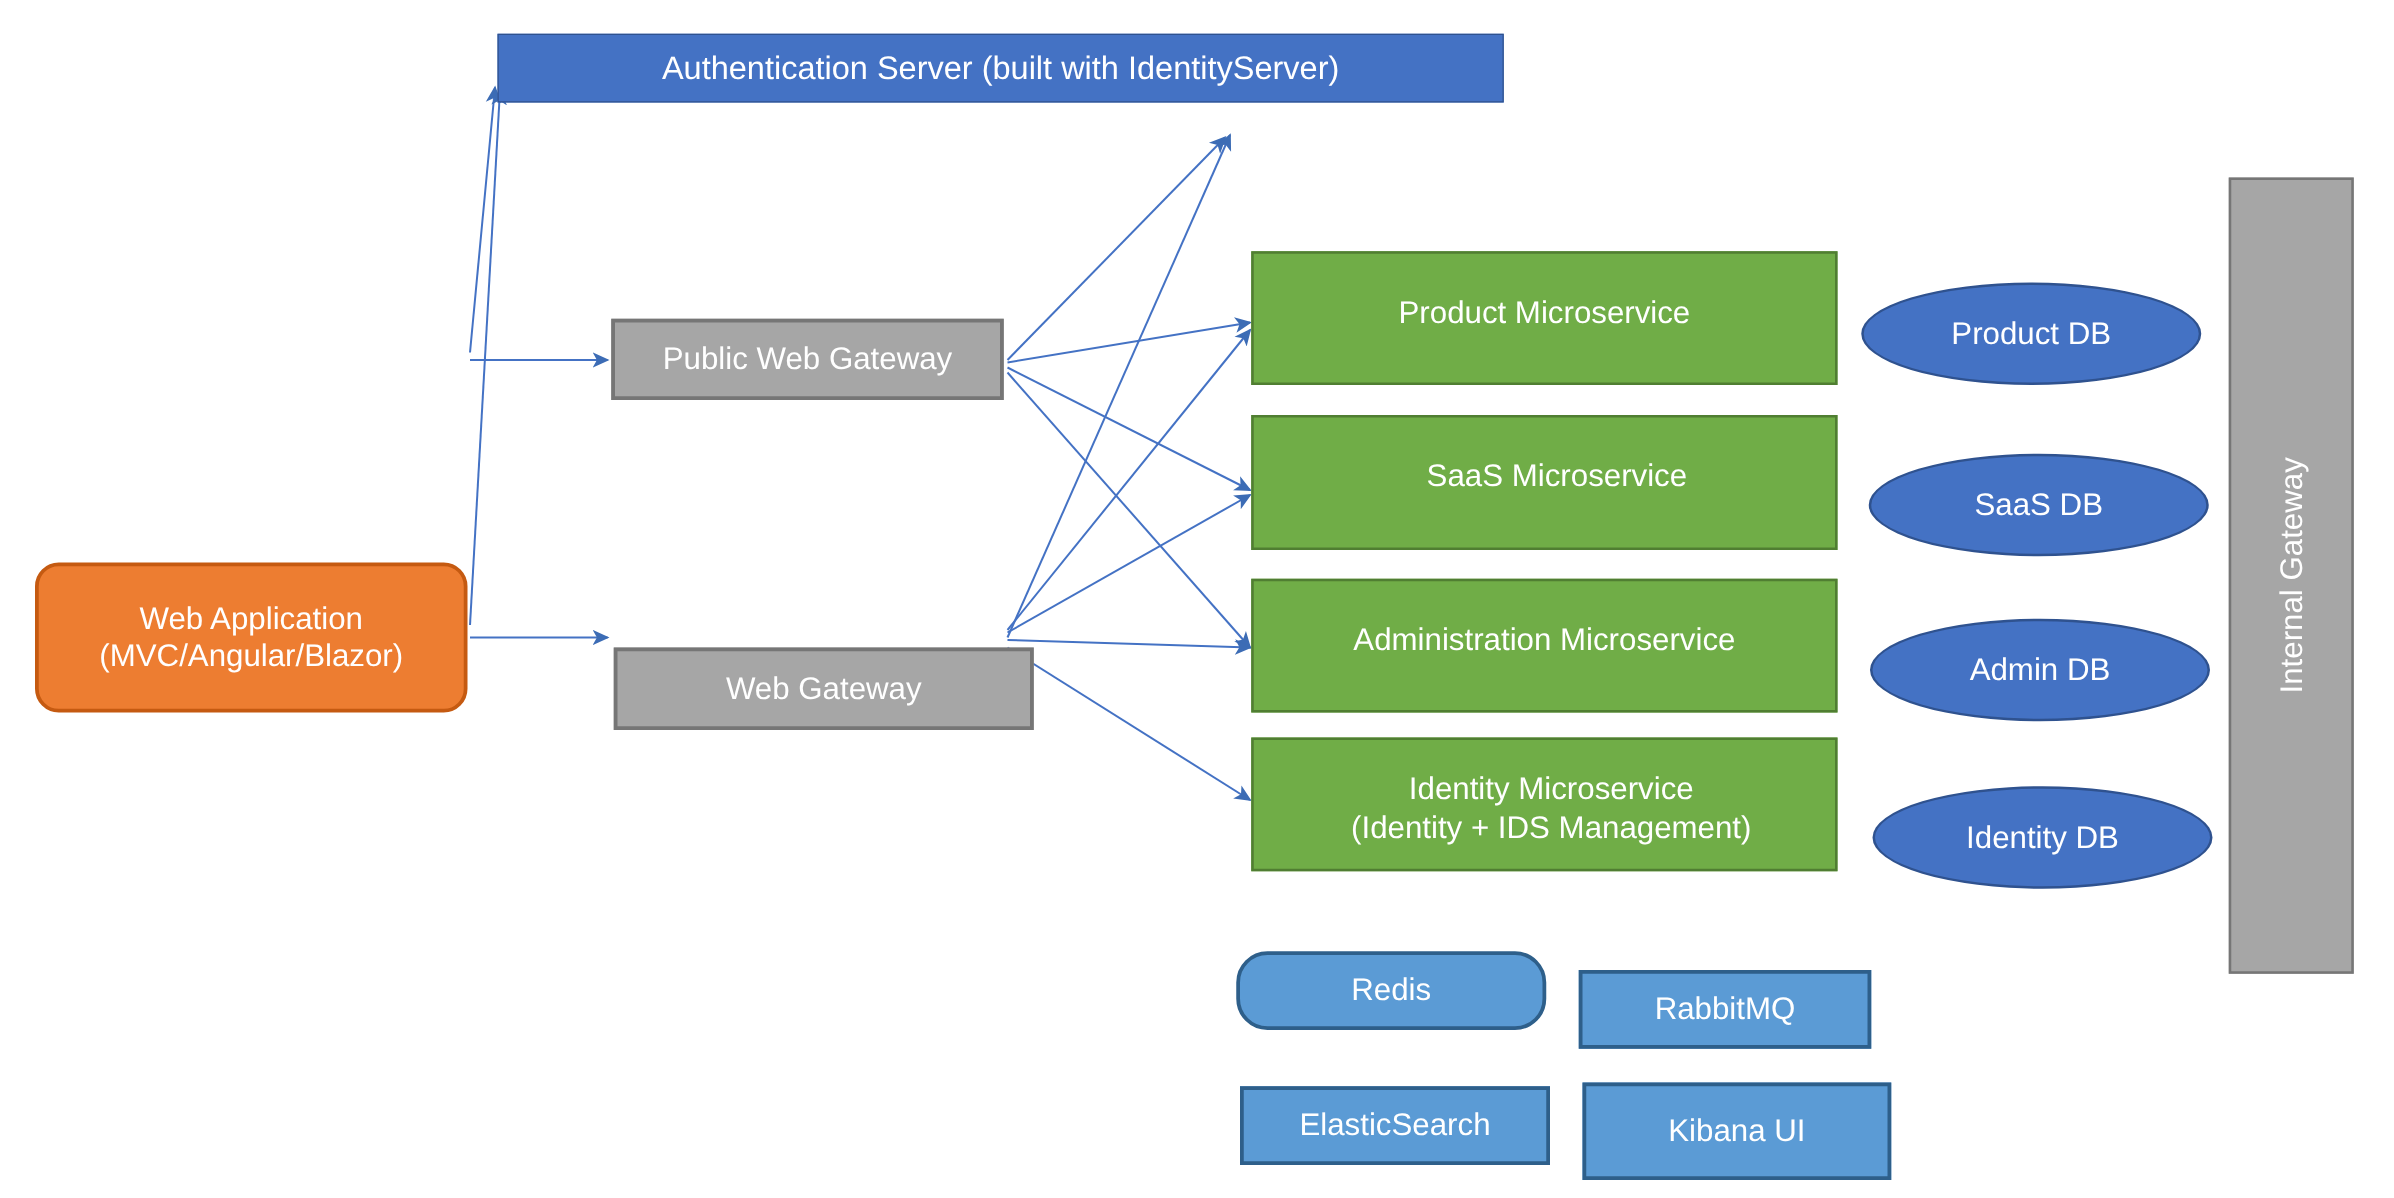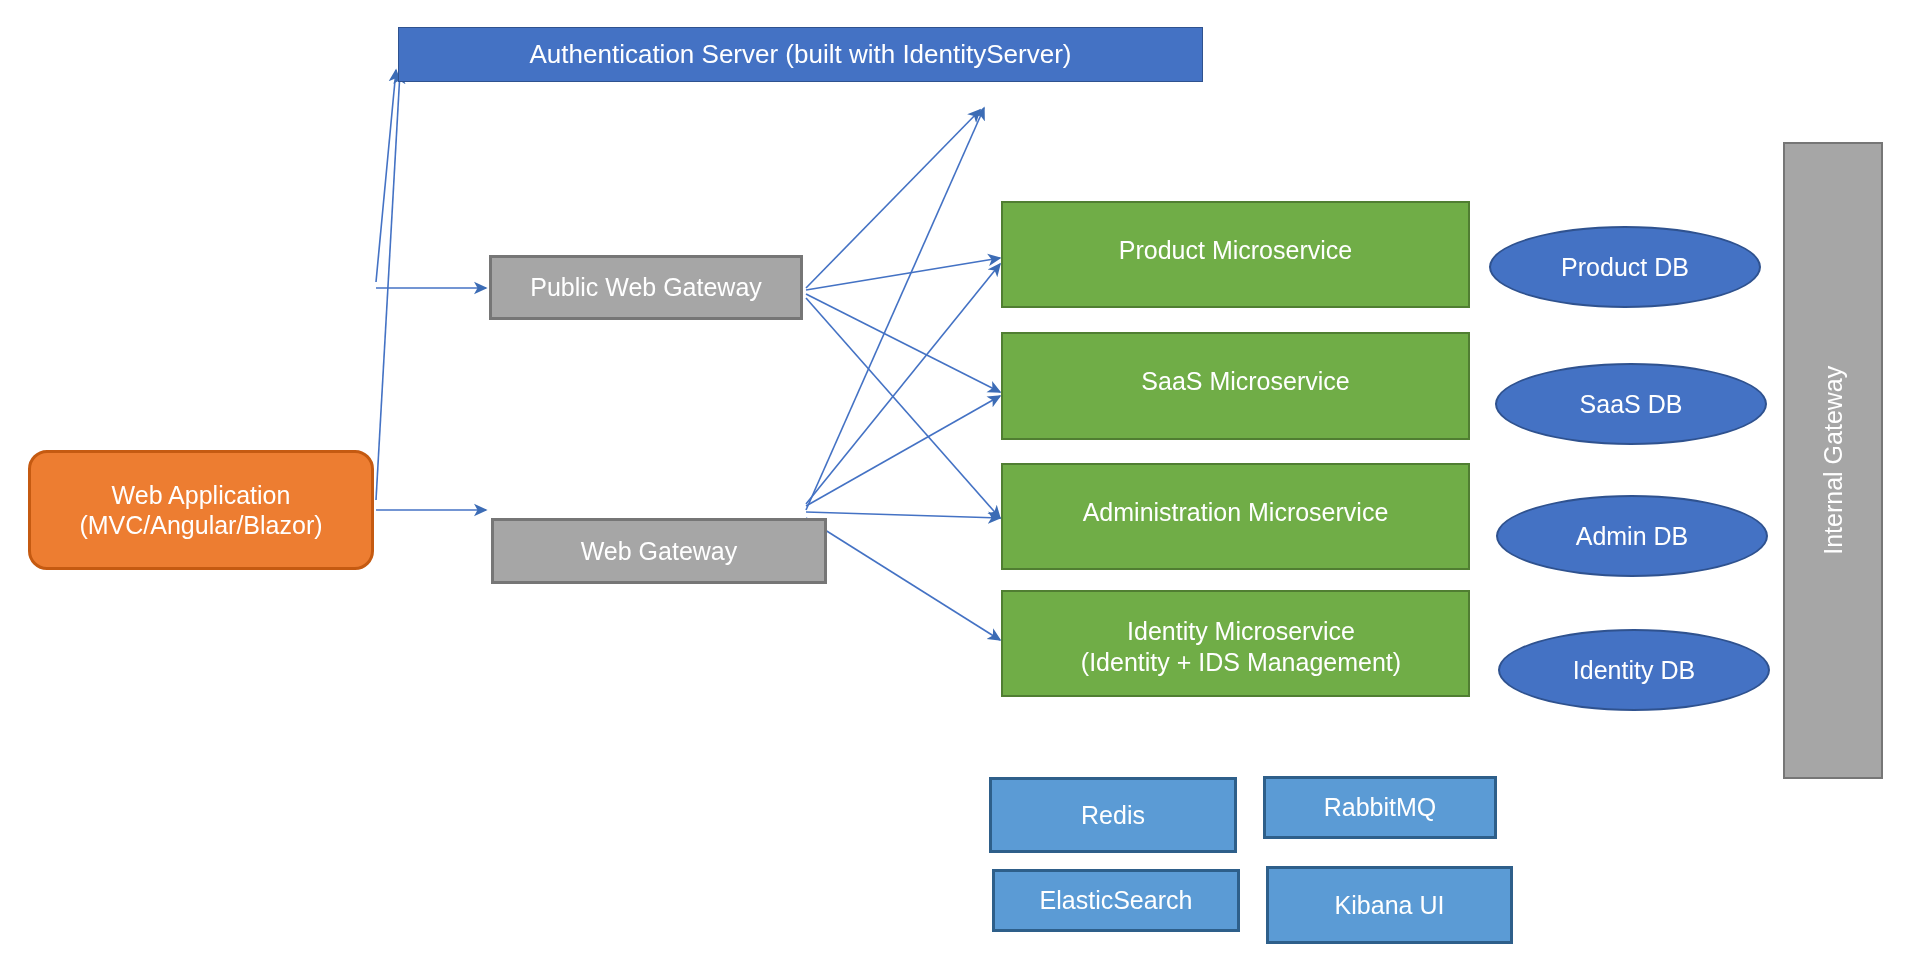--- a/index.html
+++ b/index.html
@@ -164,21 +164,21 @@
   </div>
 
   <div class="node db-ellipse" style="left:1498px; top:629px; width:272px; height:82px;">
     <span>Identity DB</span>
   </div>
 
   <div class="node internal-gateway" style="left:1783px; top:142px; width:100px; height:637px;">
     <span class="vtext">Internal Gateway</span>
   </div>
 
-  <div class="node infra-box" style="left:989px; top:777px; width:248px; height:76px;">
+  <div class="node infra-box" style="left:989px; top:761px; width:248px; height:63px;border-radius:25px;">
     <span>Redis</span>
   </div>
 
   <div class="node infra-box" style="left:1263px; top:776px; width:234px; height:63px;">
     <span>RabbitMQ</span>
   </div>
 
   <div class="node infra-box" style="left:992px; top:869px; width:248px; height:63px;">
     <span>ElasticSearch</span>
   </div>

